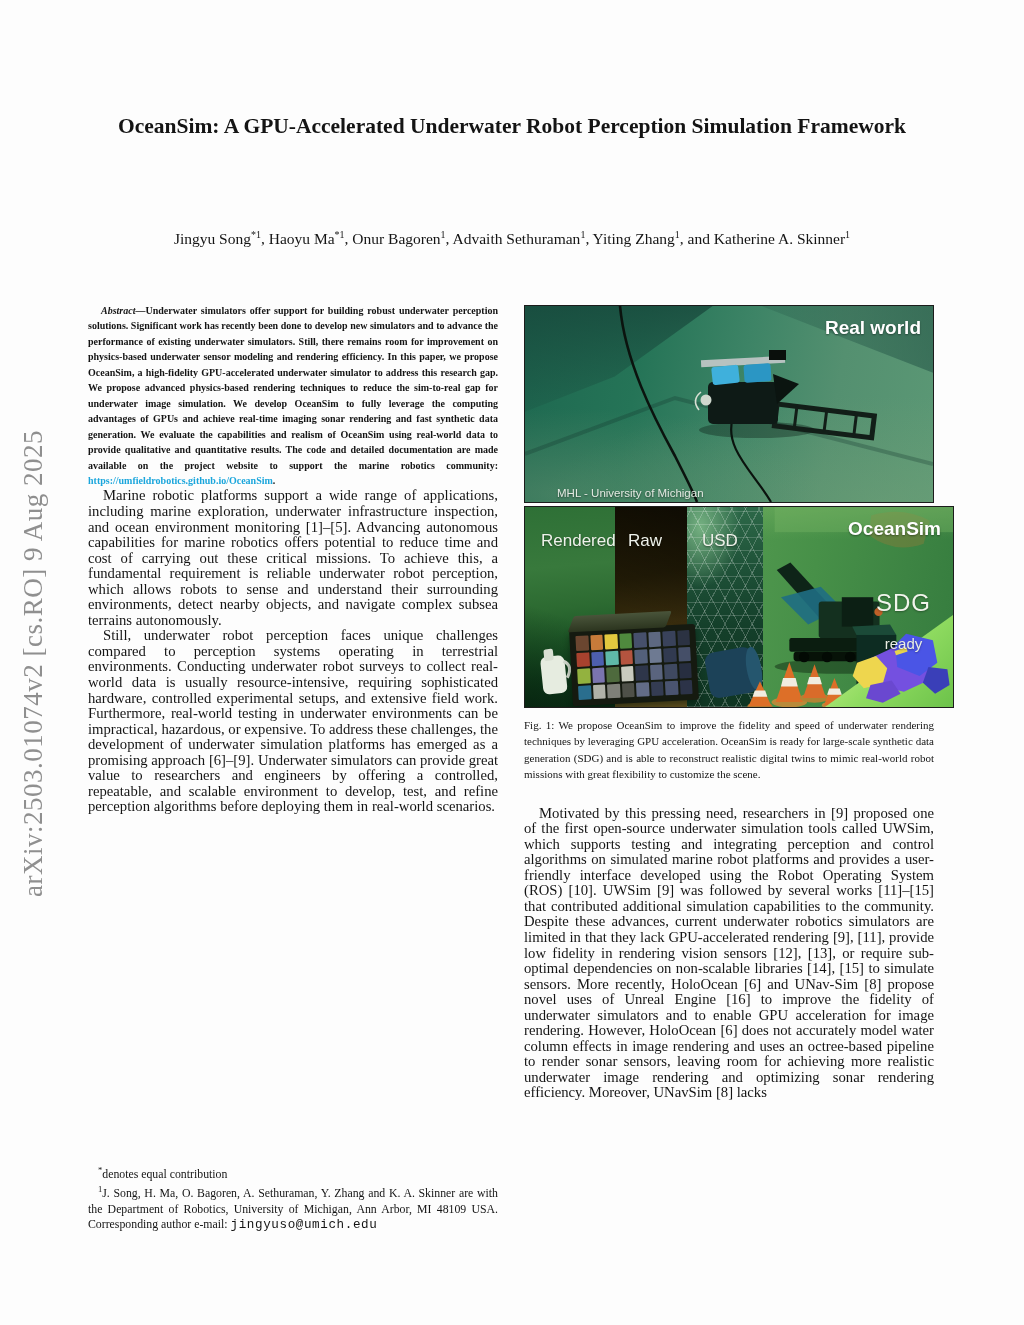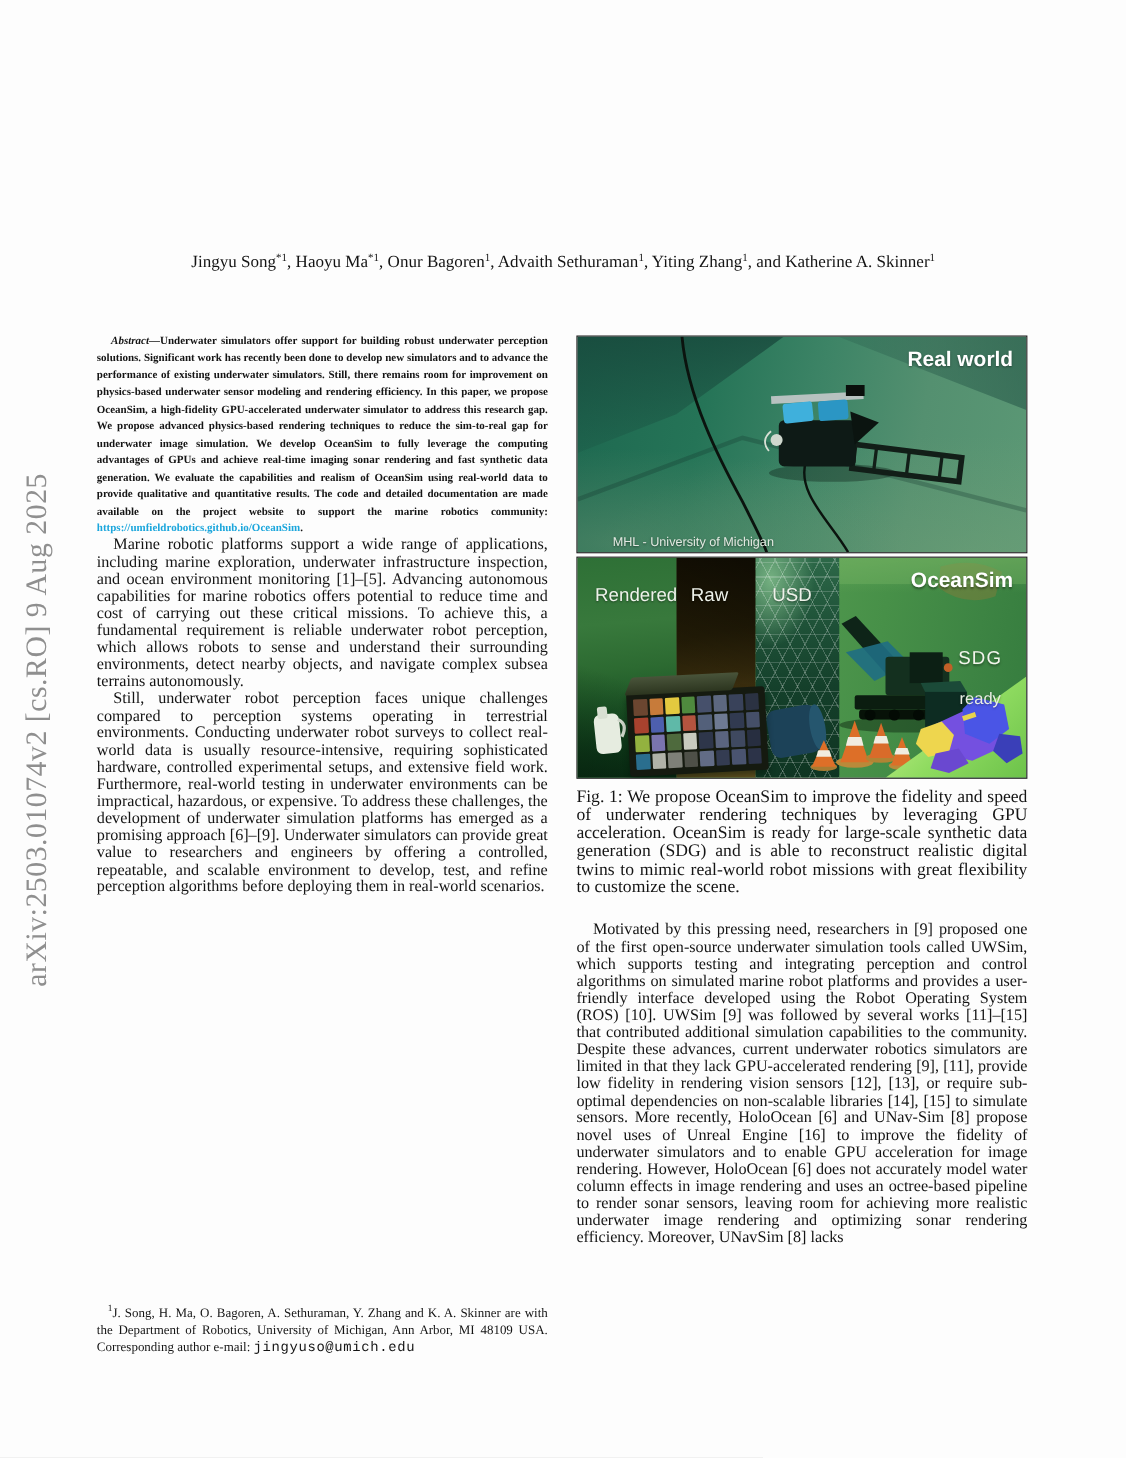--- a/index.html
+++ b/index.html
@@ -51,21 +51,21 @@
       background:linear-gradient(#17453a,rgba(23,69,58,0) 70%);
       clip-path:polygon(0 0,46% 0,22% 36%,0 54%);opacity:.75;}
   .img-real::after{content:"";position:absolute;inset:0;
       background:linear-gradient(255deg,#235446,rgba(35,84,70,0) 60%);
       clip-path:polygon(58% 0,100% 0,100% 34%);opacity:.6;}
   .scene-svg{position:absolute;inset:0;z-index:2;}
 
   .img-sim{height:200px;
     background:
       linear-gradient(rgba(140,195,110,.30),rgba(140,195,110,0) 16%),
-      linear-gradient(100deg,#3f8747 0%,#4a9150 25%,#52994f 45%,#479048 65%,#3d8443 85%,#357c3e 100%);}
+      linear-gradient(100deg,#3f8747 0%,#4a9150 25%,#52994f 45%,#479048 65%,#3d8443 85%,#357c3e 100%); padding-left: 20px;}
   .strip{position:absolute;top:0;height:100%;z-index:1;}
   .s-rendered{left:0;width:90px;
     background:linear-gradient(175deg,#2e7036 0%,#38793c 30%,#2c6a31 50%,#1c5526 68%,#0f3f1c 86%,#0a3317 100%);}
   .s-rendered::after{content:"";position:absolute;inset:0;
     background:linear-gradient(20deg,rgba(5,25,10,.55),transparent 45%);}
   .s-raw{left:90px;width:72px;
     background:linear-gradient(168deg,#1c1605 0%,#241d07 35%,#34290c 55%,#4a3a14 75%,#63511f 96%);}
   .s-raw::after{content:"";position:absolute;inset:0;
     background:linear-gradient(200deg,rgba(0,0,0,.5),transparent 55%);}
   .s-usd{left:162px;width:76px;
@@ -85,52 +85,54 @@
     font:bold 19px "Liberation Sans","DejaVu Sans",sans-serif;text-shadow:0 1px 2px rgba(0,0,0,.4);}
   .credit{position:absolute;left:5px;bottom:3px;z-index:5;color:#e3eae2;
     font:11.5px "Liberation Sans","DejaVu Sans",sans-serif;text-shadow:0 1px 2px rgba(0,0,0,.5);margin-left:27px;}
 
   .sdg-tri{position:absolute;right:0;bottom:0;width:128px;height:92px;z-index:3;
     background:linear-gradient(135deg,#d6f598 0%,#a9e briefly 0,#8fdb60 55%,#6cc24a 100%);
     background:linear-gradient(135deg,#d6f598 0%,#8fdb60 55%,#6cc24a 100%);
     clip-path:polygon(100% 0,0 100%,100% 100%);}
   .sdg-text{position:absolute;right:22px;top:82px;z-index:5;text-align:center;color:#f2f5ec;
     font-family:"Liberation Sans","DejaVu Sans",sans-serif;text-shadow:0 1px 2px rgba(0,0,0,.35);}
-  .sdg-l1{font-size:17px;letter-spacing:1px;}
+  .sdg-l1{font-size:24px;letter-spacing:1px;}
   .sdg-l2{font-size:15px;margin-top:18px;color:#e9eee4;}
   .sdg-logo{position:absolute;right:2px;bottom:2px;z-index:4;}
 
   .checker{position:absolute;left:46px;top:120px;width:126px;height:76px;z-index:3;
     background:#151a10;border-radius:3px;transform:rotate(-3deg);
     display:grid;grid-template-columns:repeat(8,1fr);gap:2px;padding:6px;box-sizing:border-box;
     box-shadow:0 4px 6px rgba(5,20,8,.45);}
   .checker::before{content:"";position:absolute;left:2px;right:26px;top:-14px;height:16px;
     background:linear-gradient(#49543a,#2c351f);transform:skewX(-24deg);border-radius:2px;}
   .ck{border-radius:1px;}
 
-  .caption{margin:9px 0 0;font-size:16px;line-height:16.4px;text-align:justify;}
+  .caption{margin:9px 0 0;font-size:11px;line-height:16.4px;text-align:justify;}
 </style>
 </head>
 <body>
 
 <div class="page">
 
   <div class="watermark">arXiv:2503.01074v2  [cs.RO]  9 Aug 2025</div>
 
+  <h1 class="title">OceanSim: A GPU-Accelerated Underwater Robot Perception Simulation Framework</h1>
 
   <div class="authors"><span>Jingyu Song</span><sup>*1</sup>, <span>Haoyu Ma</span><sup>*1</sup>, <span>Onur Bagoren</span><sup>1</sup>, <span>Advaith Sethuraman</span><sup>1</sup>, <span>Yiting Zhang</span><sup>1</sup>, and <span>Katherine A. Skinner</span><sup>1</sup></div>
 
   <div class="col col-left">
     <p class="abstract"><span class="abs-label">Abstract—</span><span>Underwater simulators offer support for building robust underwater perception solutions. Significant work has recently been done to develop new simulators and to advance the performance of existing underwater simulators. Still, there remains room for improvement on physics-based underwater sensor modeling and rendering efficiency. In this paper, we propose OceanSim, a high-fidelity GPU-accelerated underwater simulator to address this research gap. We propose advanced physics-based rendering techniques to reduce the sim-to-real gap for underwater image simulation. We develop OceanSim to fully leverage the computing advantages of GPUs and achieve real-time imaging sonar rendering and fast synthetic data generation. We evaluate the capabilities and realism of OceanSim using real-world data to provide qualitative and quantitative results. The code and detailed documentation are made available on the project website to support the marine robotics community: </span><a class="proj-link" style="color: rgb(27, 166, 220);">https://umfieldrobotics.github.io/OceanSim</a><span>.</span></p>
 
 
     <p class="body">Marine robotic platforms support a wide range of applications, including marine exploration, underwater infrastructure inspection, and ocean environment monitoring [1]–[5]. Advancing autonomous capabilities for marine robotics offers potential to reduce time and cost of carrying out these critical missions. To achieve this, a fundamental requirement is reliable underwater robot perception, which allows robots to sense and understand their surrounding environments, detect nearby objects, and navigate complex subsea terrains autonomously.</p>
     <p class="body">Still, underwater robot perception faces unique challenges compared to perception systems operating in terrestrial environments. Conducting underwater robot surveys to collect real-world data is usually resource-intensive, requiring sophisticated hardware, controlled experimental setups, and extensive field work. Furthermore, real-world testing in underwater environments can be impractical, hazardous, or expensive. To address these challenges, the development of underwater simulation platforms has emerged as a promising approach [6]–[9]. Underwater simulators can provide great value to researchers and engineers by offering a controlled, repeatable, and scalable environment to develop, test, and refine perception algorithms before deploying them in real-world scenarios.</p>
 
     <div class="footnotes">
+      <p class="fn"><sup>*</sup><span>denotes equal contribution</span></p>
       <p class="fn"><sup>1</sup><span>J. Song, H. Ma, O. Bagoren, A. Sethuraman, Y. Zhang and K. A. Skinner are with the Department of Robotics, University of Michigan, Ann Arbor, MI 48109 USA. Corresponding author e-mail:</span> <span class="mono">jingyuso@umich.edu</span></p>
     </div>
   </div>
 
   <div class="col col-right">
     <figure>
 
       <div class="img img-real">
         <svg class="scene-svg" viewBox="0 0 408 196">
           <path d="M0,148 L150,92 L408,158" stroke="rgba(18,52,42,.28)" stroke-width="4" fill="none"></path>

